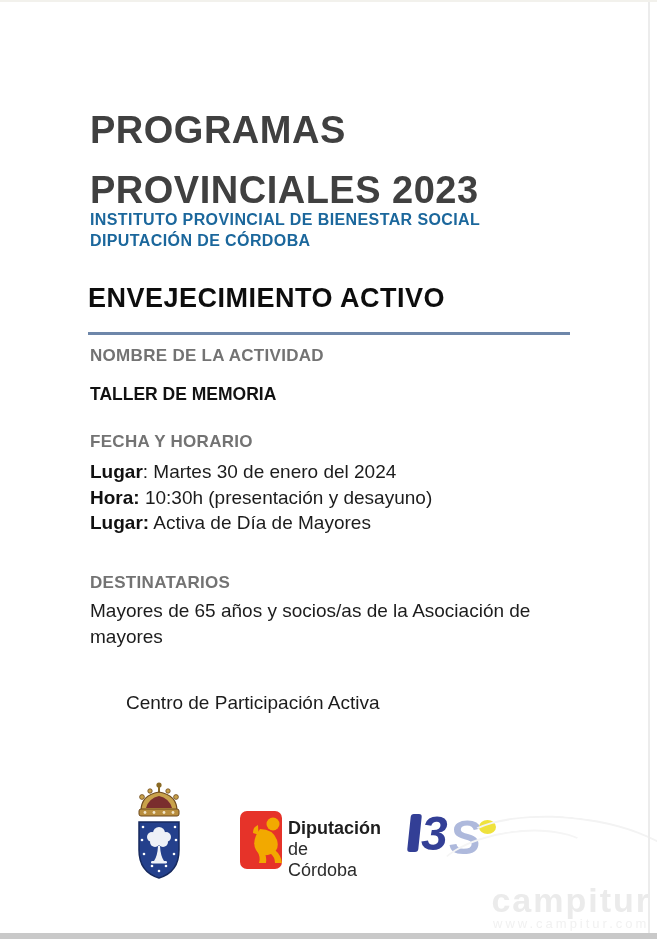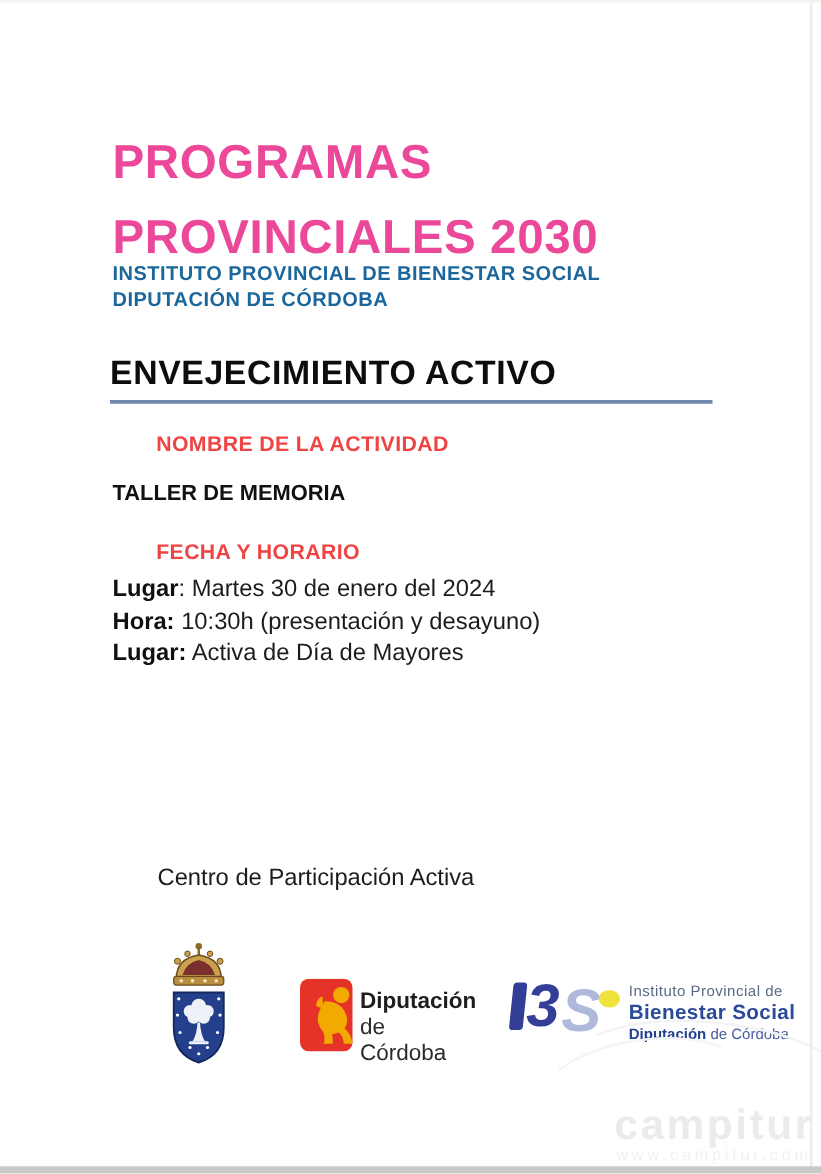--- a/index.html
+++ b/index.html
@@ -11,54 +11,54 @@
     overflow:hidden;
     border-top:2px solid #f2f1ec;
     box-sizing:border-box;
   }
   .right-edge{position:absolute;top:0;left:648px;width:2px;height:939px;background:#ececec;}
   .bottom-bar{position:absolute;left:0;bottom:0;width:657px;height:6px;background:#c9c9c9;}
 
   
   .title{
     position:absolute;left:90px;top:98px;
-    color:#ec4899;font-size:38px;font-weight:bold;
+    color:#404040;font-size:38px;font-weight:bold;
     letter-spacing:0.5px;line-height:60px;
   }
   .subtitle{
     position:absolute;left:90px;top:207px;
     color:#1b679c;font-size:16px;font-weight:bold;
     letter-spacing:0.4px;line-height:21px;
   }
 
   
   .main-heading{
     position:absolute;left:88px;top:281px;width:482px;
     color:#0d0d0d;font-size:27px;font-weight:bold;letter-spacing:0.5px;
-    padding-bottom:6px;border-bottom:3px solid #6e87aa;
+    padding-bottom:18px;border-bottom:3px solid #6e87aa;
   }
 
   .sec-heading{
-    color:#ef4444;font-size:17px;font-weight:bold;letter-spacing:0.3px;margin-left:35px;
+    color:#737373;font-size:17px;font-weight:bold;letter-spacing:0.3px;
   }
   .sec-value{color:#111;font-size:17.5px;font-weight:bold;margin-top:18px;}
   .body-text{color:#1c1c1c;font-size:19px;font-weight:normal;line-height:26px;}
   .b{font-weight:bold;color:#111;}
 
   .activity-block{position:absolute;left:90px;top:344px;}
   .schedule-block{position:absolute;left:90px;top:430px;}
   .schedule-lines{margin-top:7px;}
   .schedule-line{font-size:19px;color:#1c1c1c;line-height:25.5px;}
   .recipients-block{position:absolute;left:90px;top:571px;width:488px;}
   .recipients-block .body-text{margin-top:5px;}
   .registration-block{position:absolute;left:90px;top:683px;width:488px;}
   .registration-block .body-text{margin-top:5px;margin-left:36px;}
 
   
-  .logos-row{position:absolute;left:0;top:748px;width:608px;height:105px;}
+  .logos-row{position:absolute;left:0;top:776px;width:608px;height:105px;}
   .escudo{position:absolute;left:127px;top:2px;width:64px;height:102px;}
   .dipu-logo{position:absolute;left:240px;top:33px;width:140px;height:60px;}
   .dipu-text{position:absolute;left:48px;top:7px;line-height:21px;}
   .dipu-l1{font-size:18px;font-weight:bold;color:#1e1e1e;}
   .dipu-l2{font-size:18px;color:#2b2b2b;}
 
   .ipbs-logo{position:absolute;left:407px;top:34px;width:232px;height:64px;}
   .ipbs-mono{position:absolute;left:0;top:-6px;width:92px;height:64px;font-weight:bold;font-style:italic;}
   .ipbs-i{position:absolute;left:2px;top:8px;width:11px;height:38px;background:#333f96;border-radius:3px;transform:skewX(-6deg);}
   .ipbs-3{position:absolute;left:14px;top:0px;color:#333f96;font-size:48px;}
@@ -81,21 +81,21 @@
   .wm-name{position:relative;font-size:34px;font-weight:bold;color:#ebebeb;letter-spacing:2px;line-height:30px;}
   .wm-url{position:relative;font-size:13px;color:#f1f1f1;letter-spacing:3px;margin-top:1px;}
 </style>
 </head>
 <body>
 
 <div class="page">
 
   <div class="title">
     <div>PROGRAMAS</div>
-    <div>PROVINCIALES 2030</div>
+    <div>PROVINCIALES 2023</div>
   </div>
 
   <div class="subtitle">
     <div>INSTITUTO PROVINCIAL DE BIENESTAR SOCIAL</div>
     <div>DIPUTACIÓN DE CÓRDOBA</div>
   </div>
 
   <div class="main-heading">ENVEJECIMIENTO ACTIVO</div>
 
   <div class="activity-block">
@@ -105,20 +105,24 @@
 
   <div class="schedule-block">
     <div class="sec-heading">FECHA Y HORARIO</div>
     <div class="schedule-lines">
       <div class="schedule-line"><span class="b">Lugar</span><span>: Martes 30 de enero del 2024</span></div>
       <div class="schedule-line"><span class="b">Hora:</span><span> 10:30h (presentación y desayuno)</span></div>
       <div class="schedule-line"><span class="b">Lugar:</span><span> Activa de Día de Mayores</span></div>
     </div>
   </div>
 
+  <div class="recipients-block">
+    <div class="sec-heading">DESTINATARIOS</div>
+    <div class="body-text">Mayores de 65 años y socios/as de la Asociación de mayores</div>
+  </div>
 
   <div class="registration-block">
     <div class="body-text">Centro de Participación Activa</div>
   </div>
 
   <div class="logos-row">
 
     <div class="escudo">
       <svg width="64" height="102" viewBox="0 0 64 102">
 
@@ -181,25 +185,20 @@
       </div>
     </div>
 
     <div class="ipbs-logo">
       <div class="ipbs-mono">
         <span class="ipbs-i"></span>
         <span class="ipbs-3">3</span>
         <span class="ipbs-s">S</span>
         <span class="ipbs-dot"></span>
       </div>
-      <div class="ipbs-text">
-        <div class="ipbs-t1">Instituto Provincial de</div>
-        <div class="ipbs-t2">Bienestar Social</div>
-        <div class="ipbs-t3"><span class="bd">Diputación</span><span> de Córdoba</span></div>
-      </div>
     </div>
   </div>
 
   <div class="wm-arc"></div>
   <div class="wm-arc2"></div>
   <div class="watermark">
     <div class="wm-name">campitur</div>
     <div class="wm-url">www.campitur.com</div>
   </div>
 

